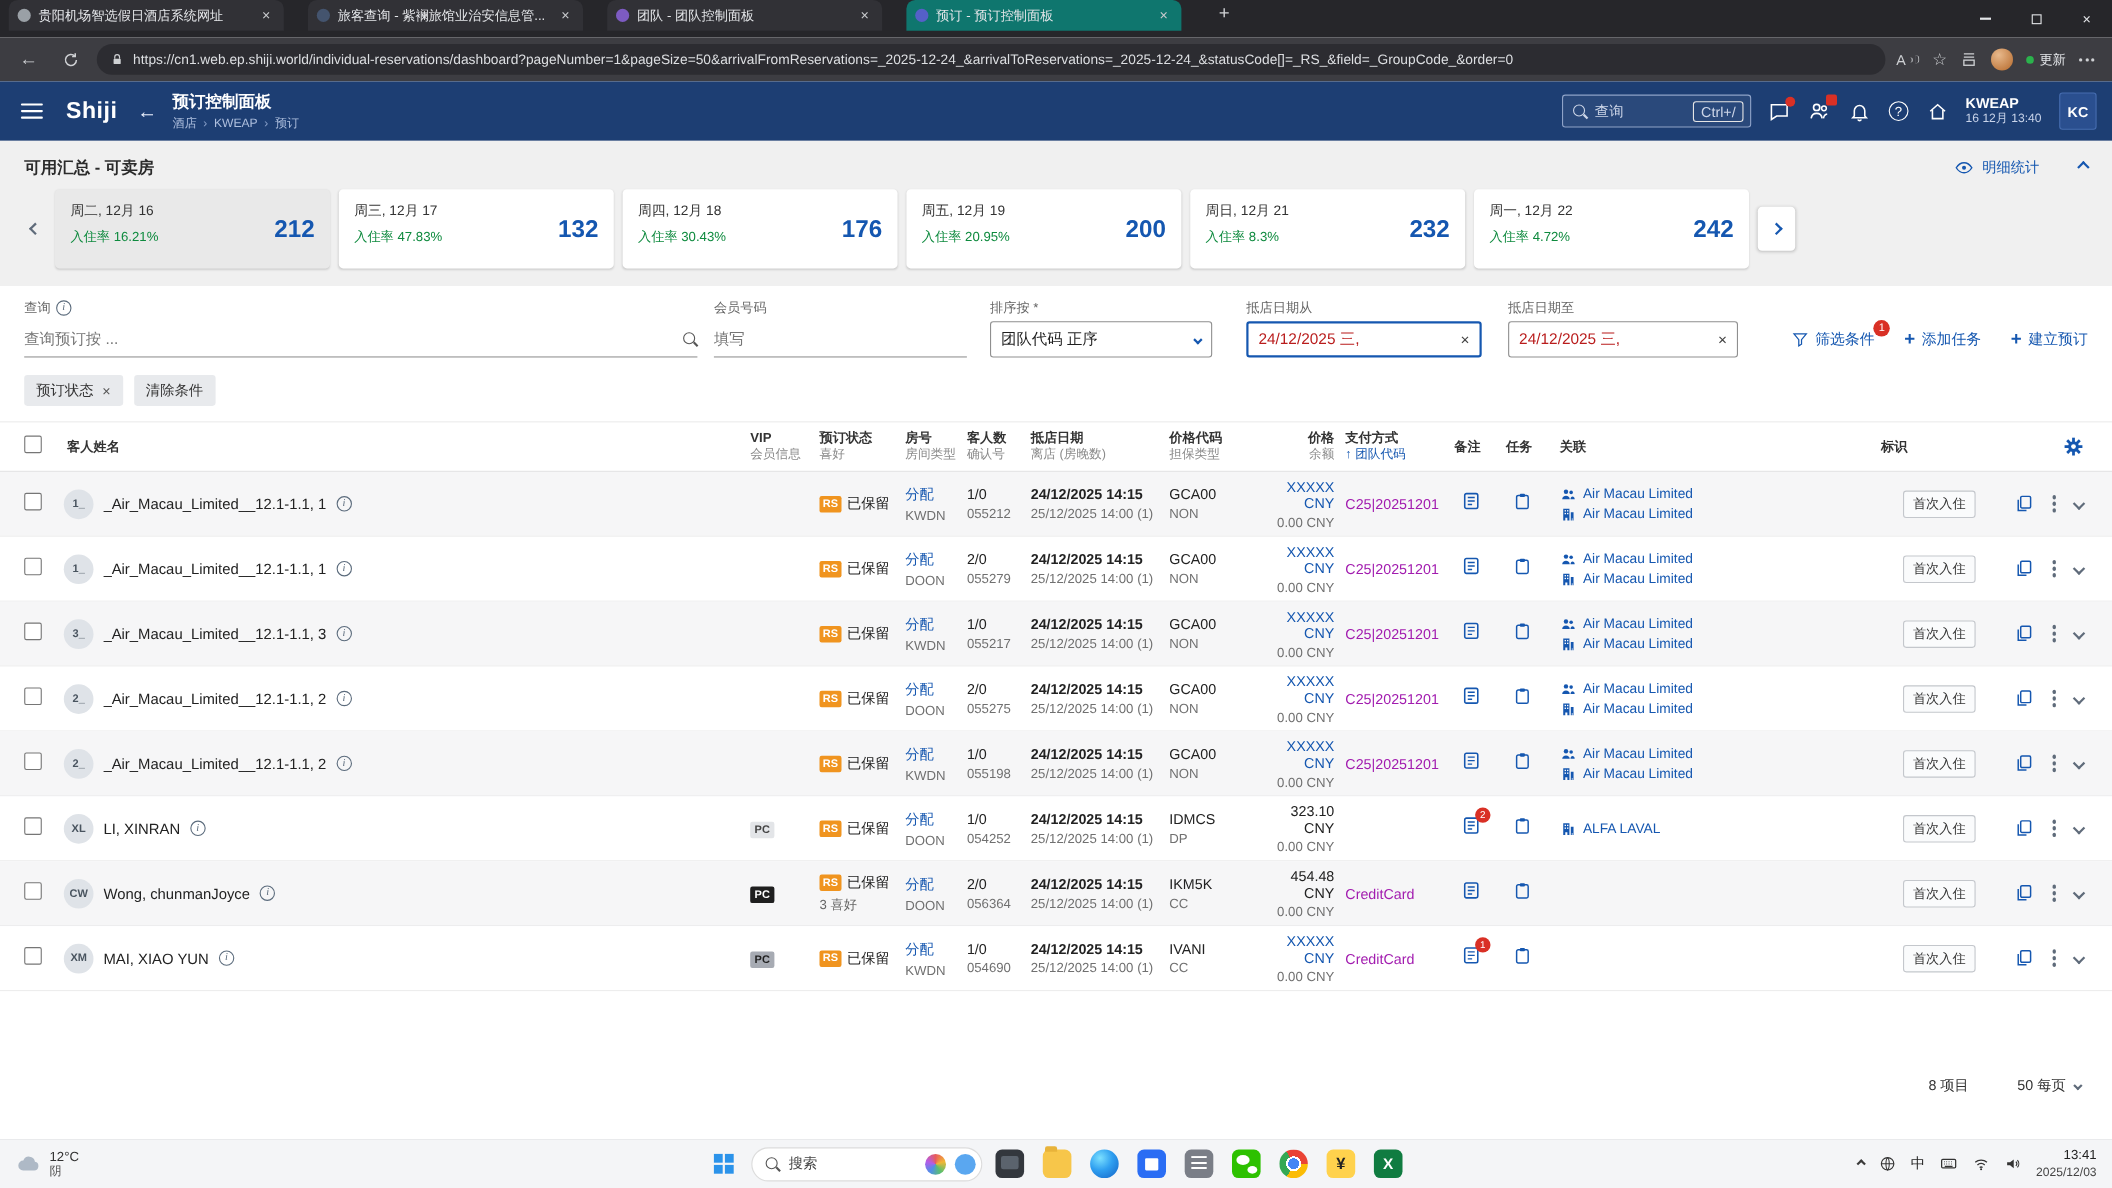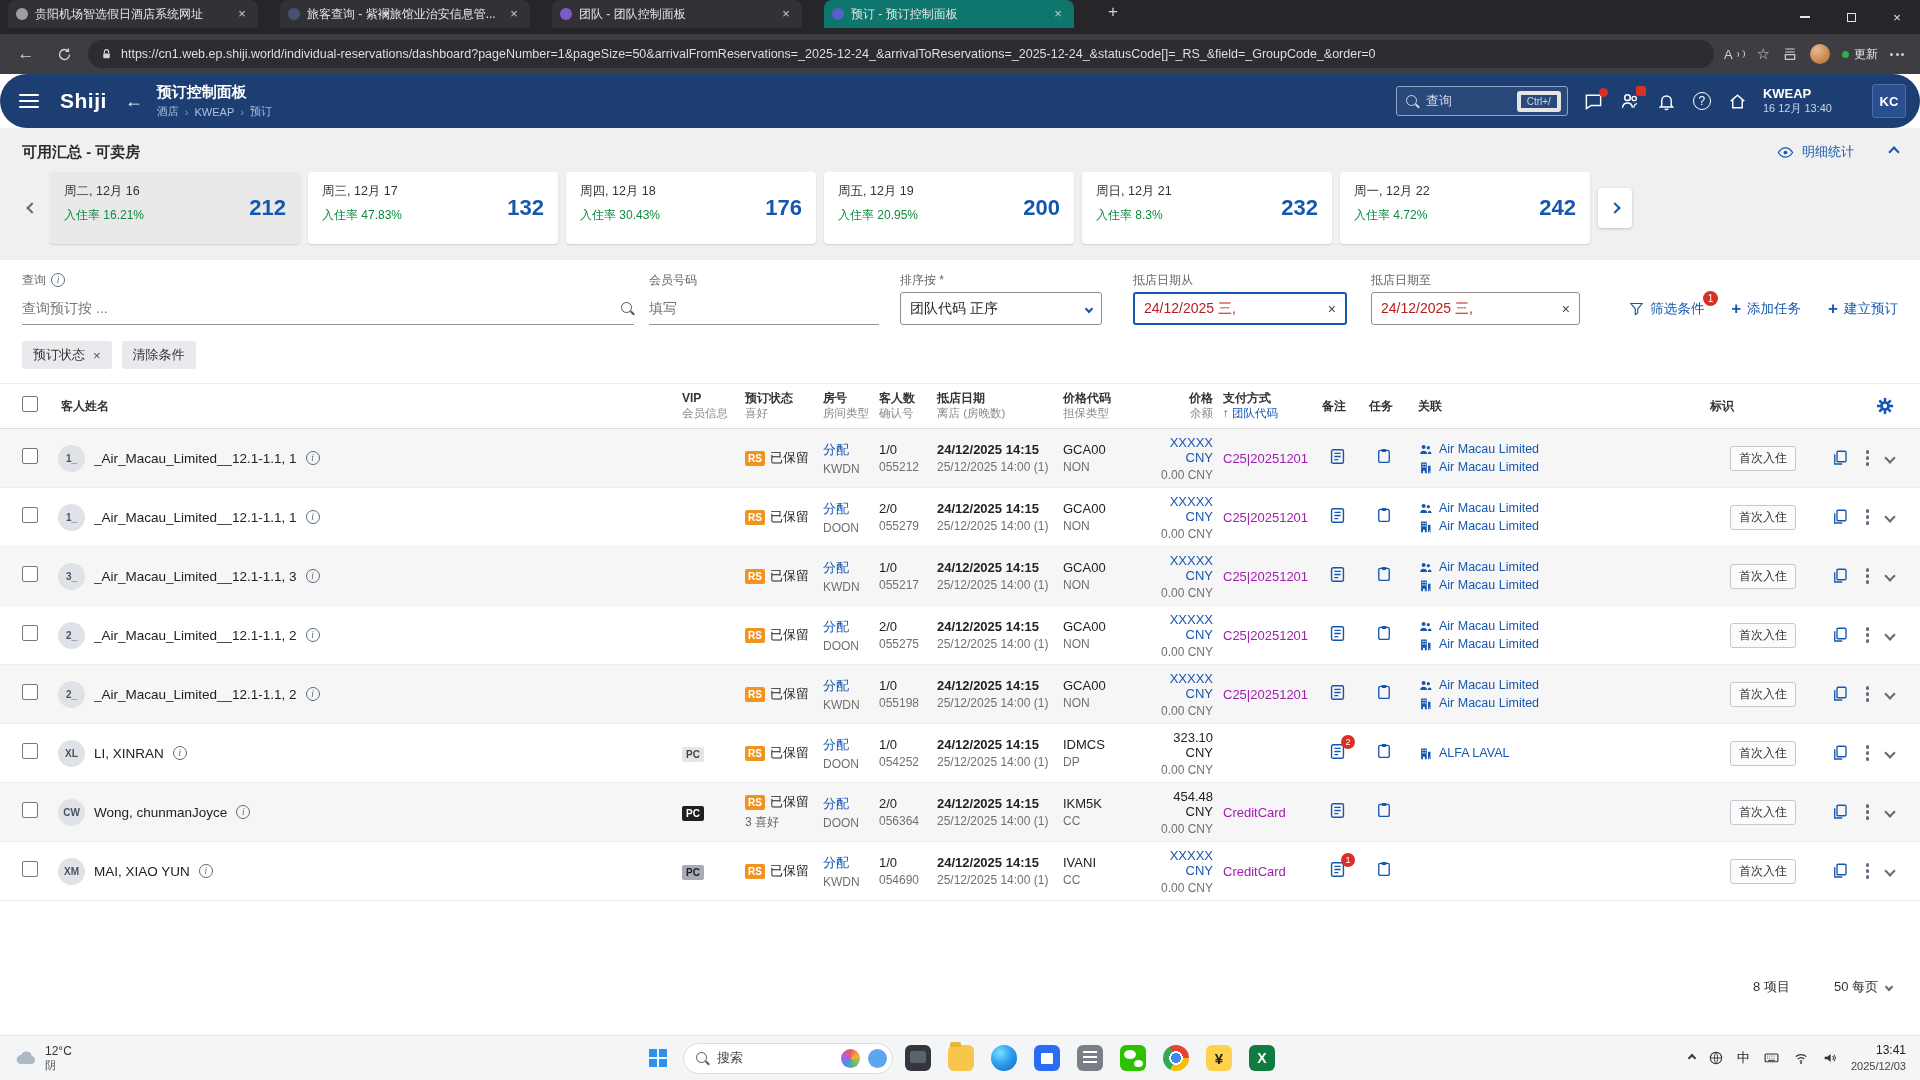--- a/index.html
+++ b/index.html
@@ -34,46 +34,46 @@
   .readaloud { color:#cfd1d4; font-size:13px; display:flex; align-items:center; gap:2px; }
   .wave { width:4px; height:8px; border-right:1.5px solid #cfd1d4; border-radius:0 5px 5px 0; }
   .wave.s { height:5px; }
   .avatar-mini { width:20px; height:20px; border-radius:50%; background:radial-gradient(circle at 35% 30%, #e8b98c, #b5692b); }
   .update-btn { color:#e4e6e9; font-size:12px; display:flex; align-items:center; gap:5px; }
   .update-dot { width:7px; height:7px; border-radius:50%; background:#2bb24c; }
   .dots3 { display:flex; gap:2.5px; }
   .dots3 i { width:3px; height:3px; border-radius:50%; background:#cfd1d4; }
 
   
-  .app-header { height:54px; background:#1d3e73; display:flex; align-items:center; padding:0 14px 0 12px; gap:14px; color:#fff;border-radius:27px; }
+  .app-header { height:54px; background:#1d3e73; display:flex; align-items:center; padding:0 14px 0 12px; gap:14px; color:#fff; }
   .hamburger { width:34px; height:34px; display:flex; flex-direction:column; justify-content:center; gap:4px; padding:0 7px; }
   .hamburger i { display:block; height:2px; background:#fff; border-radius:1px; }
   .logo { font-size:21px; font-weight:bold; letter-spacing:.5px; padding-right:4px; }
   .back-arrow { font-size:18px; color:#e8eefb; }
   .title-block { display:flex; flex-direction:column; gap:2px; }
   .app-title { font-size:15px; font-weight:bold; }
   .crumbs { font-size:11px; color:#aebfde; display:flex; gap:6px; align-items:center; }
   .crumbs .sep { color:#8ba2cc; }
   .hd-right { margin-left:auto; display:flex; align-items:center; gap:16px; }
   .hd-search { width:172px; height:30px; border:1px solid #8fa3c8; border-radius:3px; display:flex; align-items:center; gap:7px; padding:0 6px 0 9px; background:rgba(255,255,255,.06); }
   .hd-search .mag { color:#cdd6e8; }
   .hd-search-ph { flex:1; font-size:13px; color:#cdd6e8; }
-  .ctrl-hint { border:4px solid #e5e5e5; border-radius:3px; font-size:10px; color:#cdd6e8; padding:1px 6px; }
+  .ctrl-hint { border:1px solid #e5e5e5; border-radius:3px; font-size:13px; color:#cdd6e8; padding:1px 6px; }
   .mag { width:13px; height:13px; position:relative; display:inline-block; }
   .mag::before { content:""; position:absolute; width:9px; height:9px; border:1.8px solid currentColor; border-radius:50%; left:0; top:0; }
   .mag::after { content:""; position:absolute; width:5px; height:1.8px; background:currentColor; transform:rotate(45deg); right:-1px; bottom:1px; }
   .hd-icons { display:flex; align-items:center; gap:17px; }
   .hd-ic { position:relative; display:flex; align-items:center; justify-content:center; }
   .badge-dot { position:absolute; top:-4px; right:-5px; width:9px; height:9px; border-radius:50%; background:#d93025; }
   .badge-lock { position:absolute; top:-5px; right:-6px; width:10px; height:10px; border-radius:2px; background:#d93025; }
   .qmark { width:18px; height:18px; border:1.7px solid #fff; border-radius:50%; font-size:12px; display:flex; align-items:center; justify-content:center; color:#fff; }
   .prop-block { text-align:left; line-height:1.25; }
   .prop-code { font-size:13px; font-weight:bold; }
   .prop-dt { font-size:11px; color:#c9d4ea; }
-  .user-chip { width:34px; height:34px; background:#2a4f8f; border:1px solid #46engels; border:1px solid #466db0; border-radius:3px; display:flex; align-items:center; justify-content:center; font-size:13px; font-weight:bold;margin-left:24px; }
+  .user-chip { width:34px; height:34px; background:#2a4f8f; border:1px solid #46engels; border:1px solid #466db0; border-radius:3px; display:flex; align-items:center; justify-content:center; font-size:13px; font-weight:bold; }
 
   
   .summary { background:#f0f0f0; padding:12px 22px 16px; }
   .sum-head { display:flex; align-items:center; height:24px; margin-bottom:8px; }
   .sum-title { font-size:15px; font-weight:bold; color:#2b2b2b; }
   .sum-right { margin-left:auto; display:flex; align-items:center; gap:8px; }
   .sum-link { color:#1557b0; font-size:13px; text-decoration:none; }
   .chev { display:inline-block; width:8px; height:8px; border-right:2px solid #5f6b7a; border-bottom:2px solid #5f6b7a; }
   .chev.down { transform:rotate(45deg); }
   .chev.up { transform:rotate(-135deg); }

